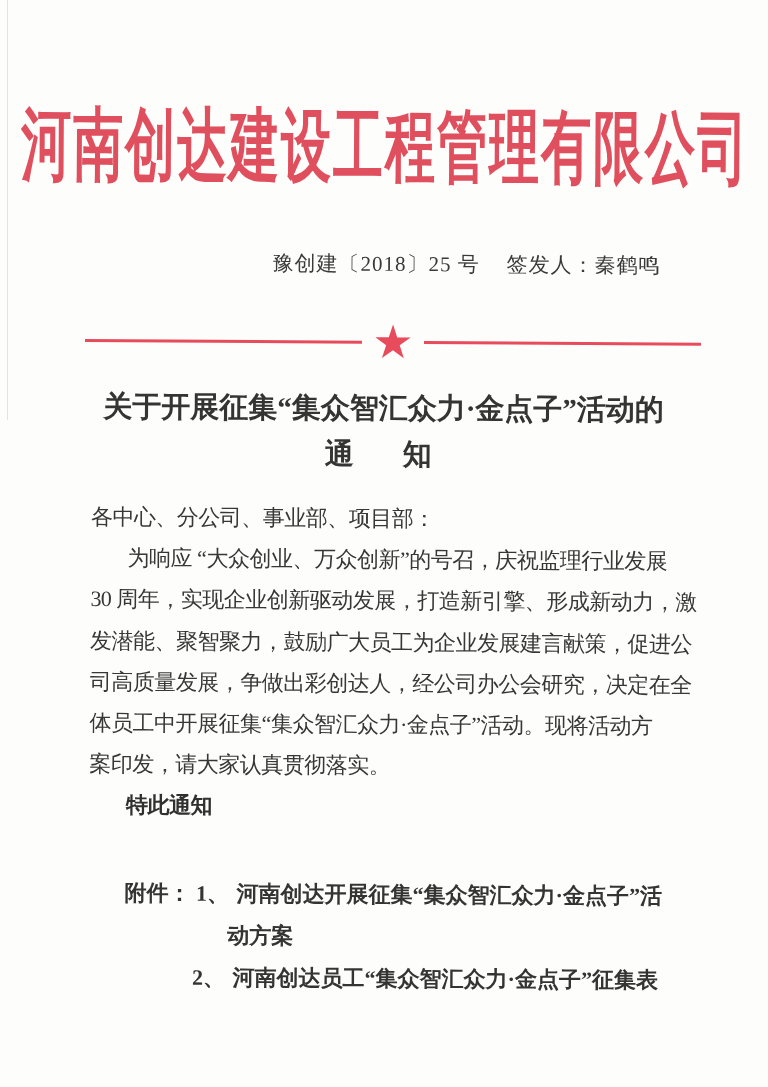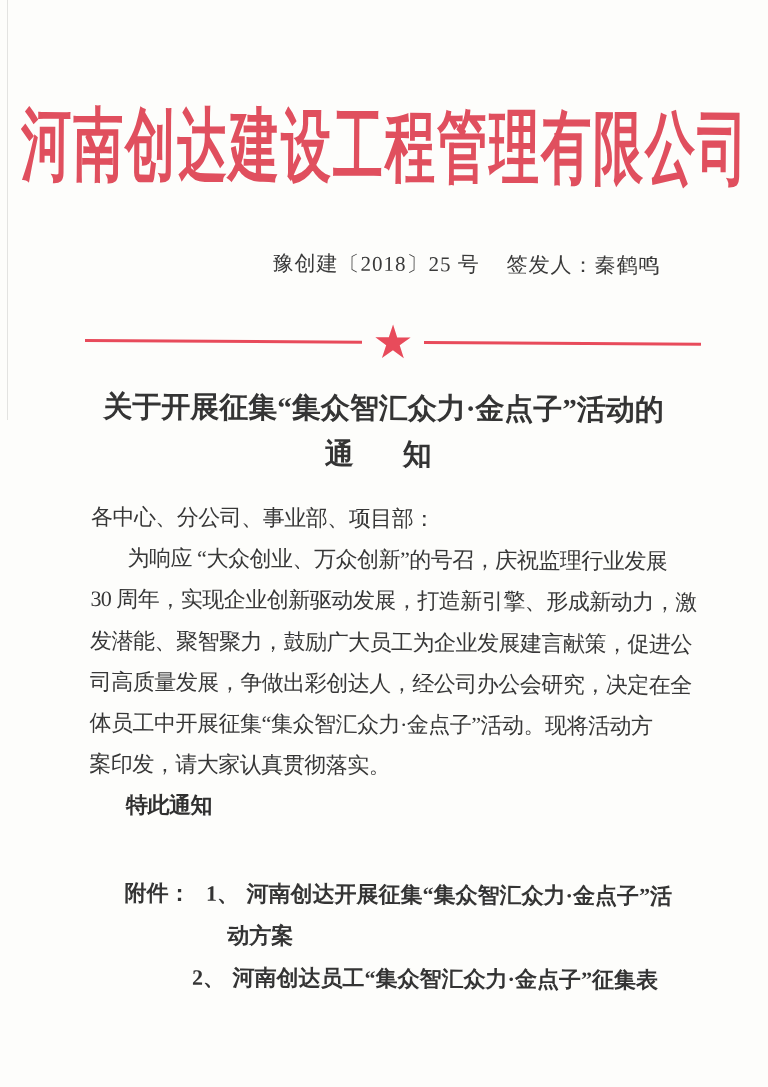--- a/index.html
+++ b/index.html
@@ -78,21 +78,21 @@
   .closing { font-weight: bold; color: #303030; }
   .attach-block {
     position: absolute; top: 872px; left: 0; width: 720px;
     font-size: 22px;
     line-height: 42px;
     color: #343434;
     font-weight: bold;
     white-space: nowrap;
   }
   .att-row1 { margin-left: 128px; }
-  .att-label { margin-right: 10px; }
+  .att-label { }
   .att-no { margin-right: 2px; }
   .att-row2 { margin-left: 231px; }
   .att-row3 { margin-left: 196px; }
 </style>
 </head>
 <body>
 
 <div class="page">
   <div class="scan-edge"></div>
   <div class="content">

